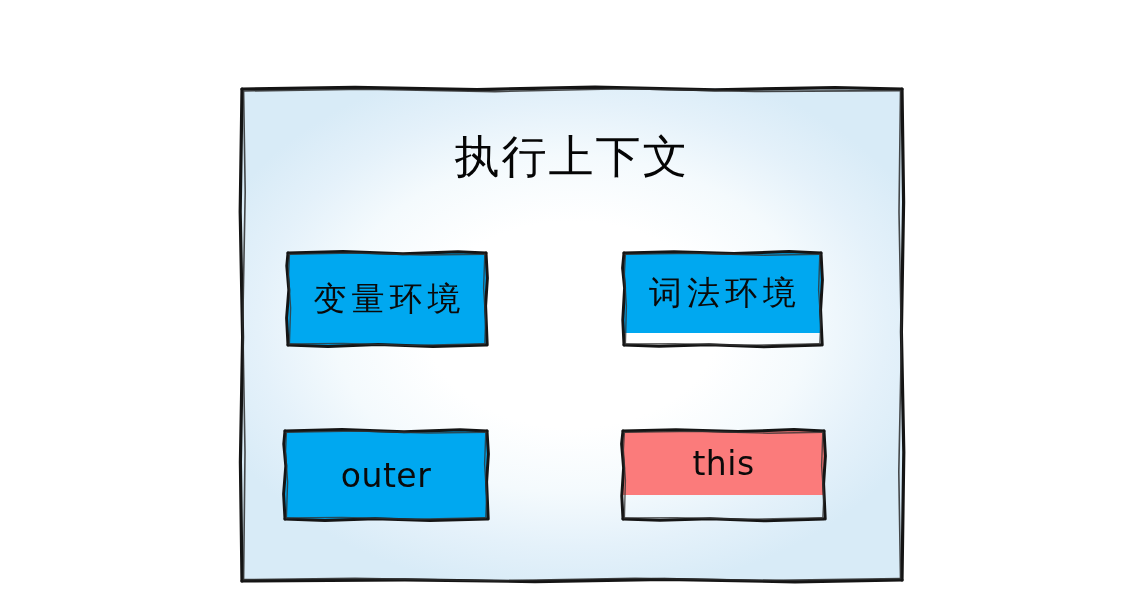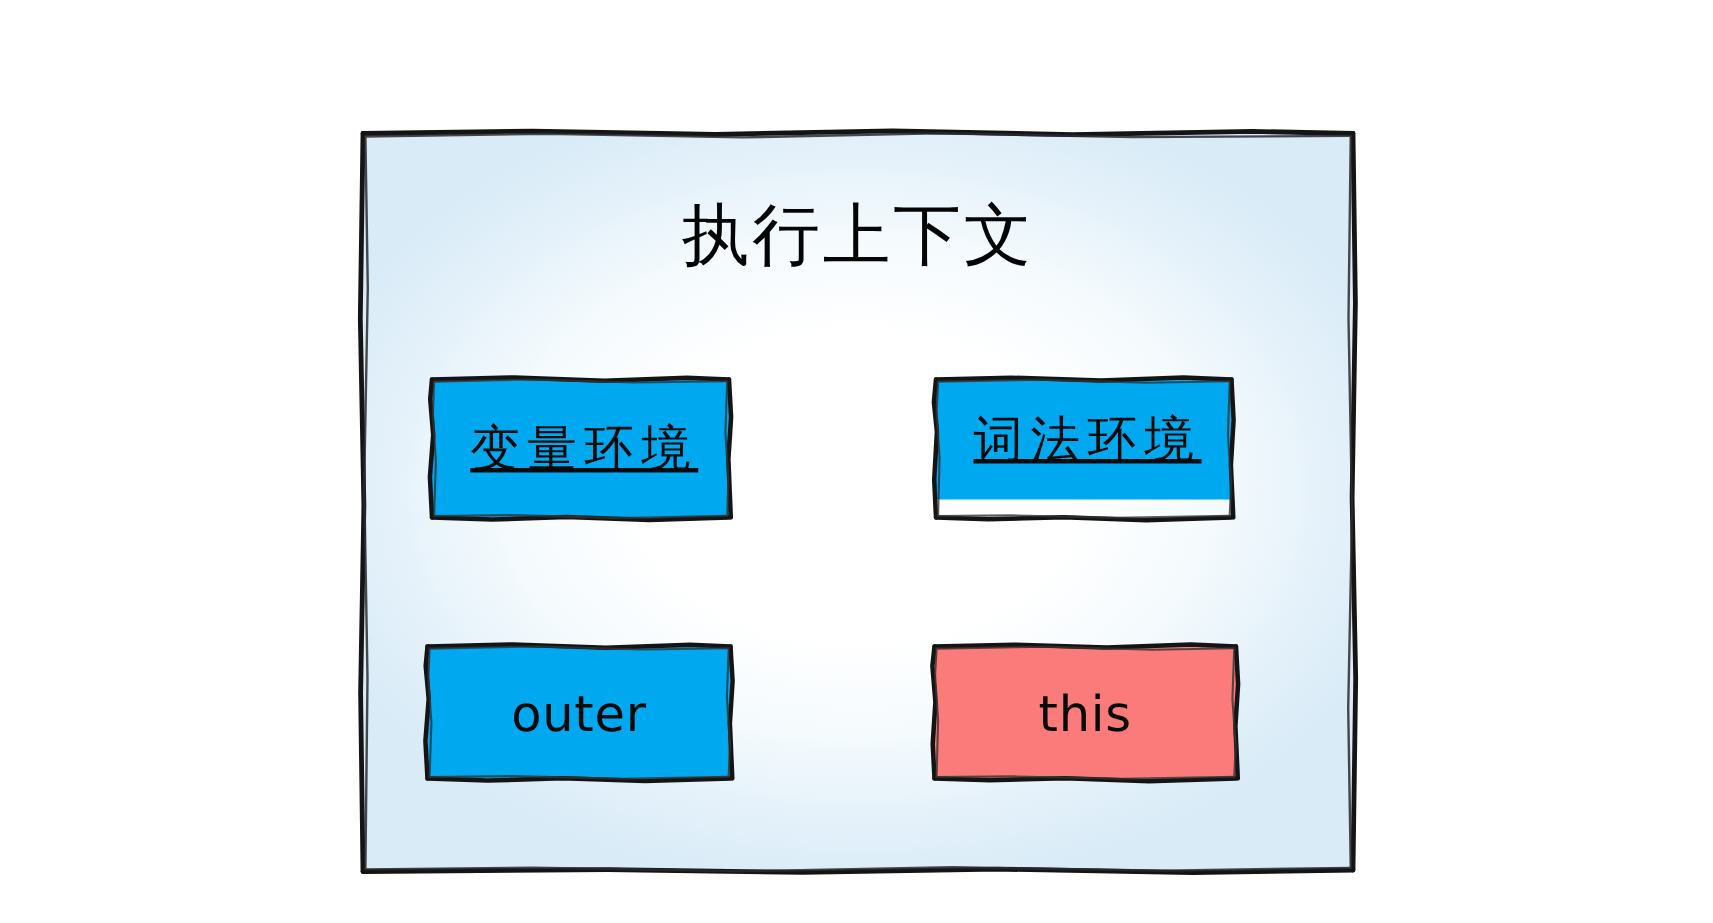--- a/index.html
+++ b/index.html
@@ -97,33 +97,32 @@
     color: #0a0a0a;
     text-align: center;
     white-space: nowrap;
     font-family: "DejaVu Sans", "Liberation Sans", sans-serif;
   }
   .label-cjk {
     font-size: 33px;
     letter-spacing: 5px;
     font-weight: 500;
     text-indent: 5px;
-    text-decoration: underline;
   }
   .label-latin {
     font-size: 33px;
     letter-spacing: 0.5px;
     font-weight: 400;
   }
 
   
   #node-variable-environment { left: 288px; top: 253px; width: 198px; height: 92px; }
   #node-lexical-environment  { left: 624px; top: 253px; width: 197px; height: 80px; }
   #node-outer                { left: 285px; top: 431px; width: 202px; height: 88px; }
-  #node-this                 { left: 623px; top: 431px; width: 201px; height: 88px; }
+  #node-this                 { left: 623px; top: 431px; width: 201px; height: 64px; }
 </style>
 </head>
 <body>
 
 <div id="canvas">
 
   <div class="frame">
 
     <div class="frame-fill"></div>
 

